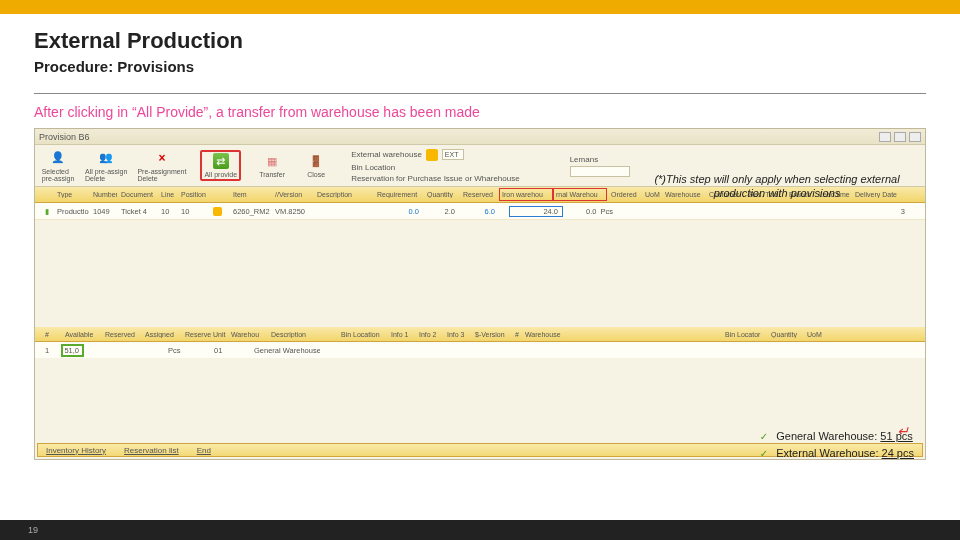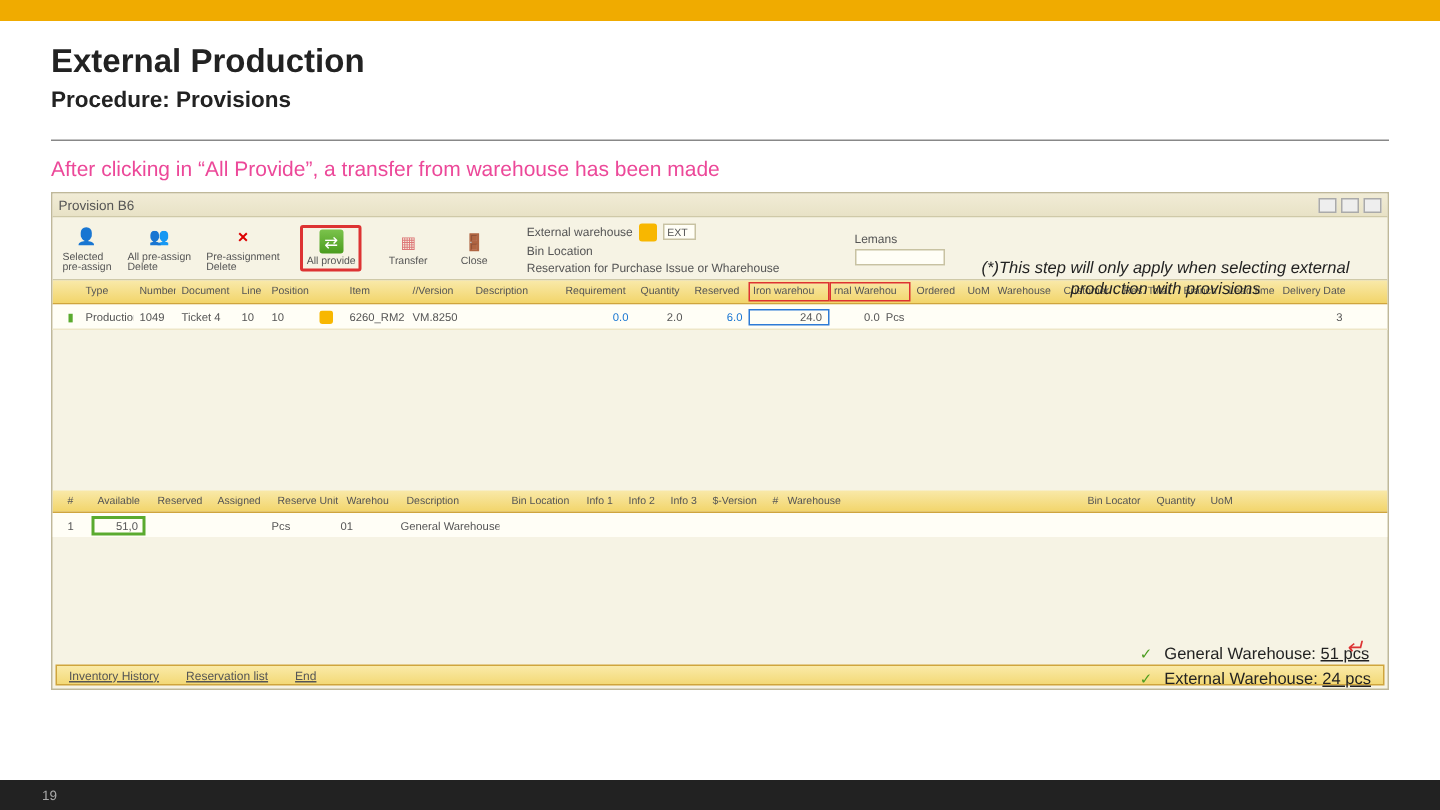--- a/index.html
+++ b/index.html
@@ -25,21 +25,21 @@
   .green-arrows { background: linear-gradient(#7bc34c,#4a9c1e); color: #fff; border-radius: 2px; }
   .fields { display: flex; flex-direction: column; gap: 2px; font-size: 8px; color: #555; margin-left: 4px; }
   .frow { display: flex; align-items: center; gap: 4px; }
   .fbox { width: 60px; height: 11px; background: #fffef6; border: 1px solid #c8c2a2; }
   .fbox.sm { width: 22px; }
   .yarrow { width: 12px; height: 12px; background: #f8b700; border-radius: 2px; }
   .top-grid-header { height: 16px; background: linear-gradient(#f9e9a9,#f2d56b); border-bottom: 1px solid #cfa53d; display: flex; font-size: 7px; color: #555; align-items: center; padding-left: 6px; }
   .tghc { padding: 0 4px; white-space: nowrap; overflow: hidden; }
   .top-grid-row { height: 17px; display: flex; align-items: center; font-size: 7.5px; color: #555; padding-left: 6px; background: #fffef6; border-bottom: 1px solid #eee6c7; }
   .hl-red { border: 1.5px solid #d33; padding: 0 2px; height: 13px; display: flex; align-items: center; }
-  .hl-cellred { border: 1px solid #2e7bd6; background: #fffef6; }
+  .hl-cellred { border: 1px solid #2e7bd6; background: #fffef6; margin-left: 10px; }
   .blue { color: #1976d2; }
   .note2 { position: absolute; top: 44px; right: 18px; font-size: 11px; font-style: italic; color: #222; text-align: center; line-height: 1.25; z-index: 5; width: 260px; }
   .bot-grid-header { height: 15px; background: linear-gradient(#f9e9a9,#f2d56b); border-bottom: 1px solid #cfa53d; display: flex; font-size: 7px; color: #555; align-items: center; padding-left: 6px; position: absolute; top: 198px; left: 0; right: 0; }
   .bot-grid-row { height: 16px; display: flex; align-items: center; font-size: 7.5px; color: #555; padding-left: 6px; background: #fffef6; position: absolute; top: 213px; left: 0; right: 0; }
   .hl-green { border: 2px solid #5aaa2e; padding: 0 3px; height: 13px; display: flex; align-items: center; }
   .bottom-bar { position: absolute; bottom: 2px; left: 2px; right: 2px; height: 14px; background: linear-gradient(#faeaa8,#f3d977); border: 1px solid #cfa53d; display: flex; align-items: center; gap: 18px; font-size: 8px; color: #555; padding-left: 8px; }
   .bottom-bar .u { text-decoration: underline; }
   .red-arrow { position: absolute; right: 16px; bottom: 20px; font-size: 14px; color: #d33; font-style: italic; }
   .results { position: absolute; right: 46px; top: 430px; font-size: 11px; color: #222; }
   .results .row { display: flex; align-items: center; gap: 8px; margin-bottom: 5px; }
@@ -199,21 +199,21 @@
     <div class="tghc" style="width:10px">#</div>
     <div class="tghc" style="width:60px">Warehouse</div>
     <div class="tghc" style="width:140px"></div>
     <div class="tghc" style="width:46px">Bin Locator</div>
     <div class="tghc" style="width:36px">Quantity</div>
     <div class="tghc" style="width:24px">UoM</div>
   </div>
   <div class="bot-grid-row">
     <div class="tghc" style="width:10px">1</div>
     <div class="tghc" style="width:10px"></div>
-    <div class="hl-green" style="width:36px;justify-content:flex-end">
+    <div class="hl-green" style="width:23px;justify-content:flex-end">
         <span>51,0</span>
       </div>
     <div class="tghc" style="width:40px"></div>
     <div class="tghc" style="width:40px"></div>
     <div class="tghc" style="width:46px">Pcs</div>
     <div class="tghc" style="width:40px">01</div>
     <div class="tghc" style="width:70px">General Warehouse</div>
   </div>
 
   <div class="bottom-bar">

